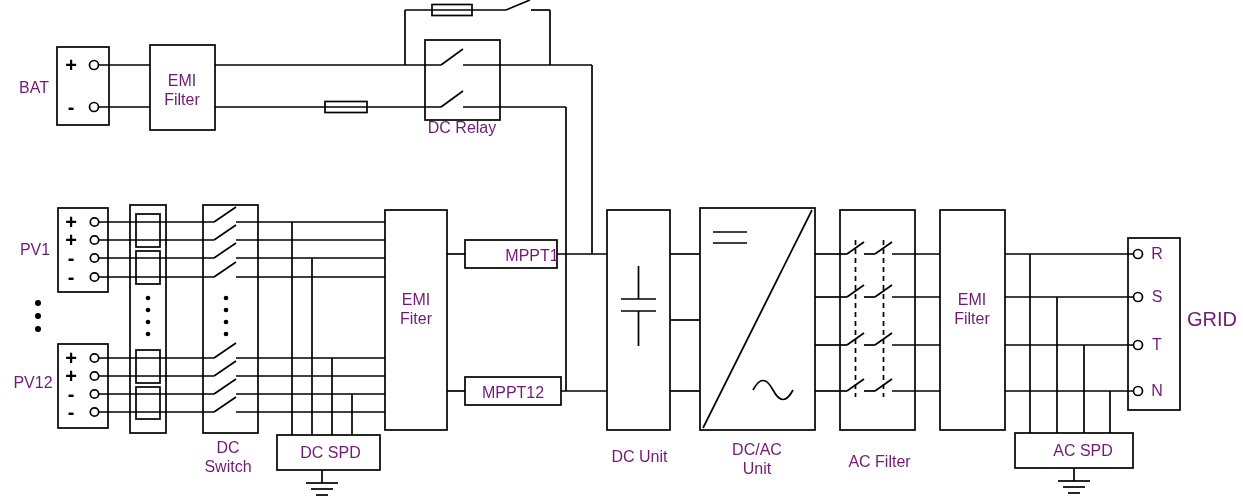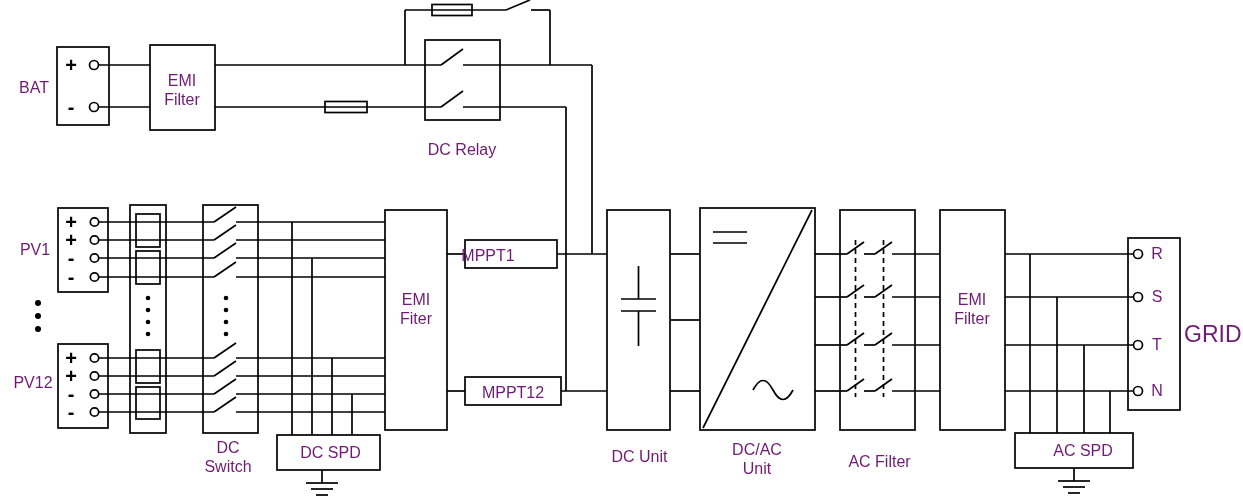--- a/index.html
+++ b/index.html
@@ -215,45 +215,45 @@
         <circle cx="226" cy="310" r="2.3"></circle>
         <circle cx="226" cy="322" r="2.3"></circle>
         <circle cx="226" cy="334" r="2.3"></circle>
   </g>
 </svg>
 
 <div class="lbl" style="left:14px;top:78px;width:40px">BAT</div>
 <div class="sign" style="left:62px;top:55px">+</div>
 <div class="sign" style="left:62px;top:97px">-</div>
 <div class="lbl" style="left:153px;top:71px;width:58px">EMI Filter</div>
-<div class="lbl" style="left:417px;top:140px;width:90px">DC Relay</div>
+<div class="lbl" style="left:417px;top:118px;width:90px">DC Relay</div>
 
 <div class="lbl" style="left:16px;top:240px;width:38px">PV1</div>
 <div class="sign" style="left:62px;top:212px">+</div>
 <div class="sign" style="left:62px;top:230px">+</div>
 <div class="sign" style="left:62px;top:248px">-</div>
 <div class="sign" style="left:62px;top:267px">-</div>
 
 <div class="lbl" style="left:10px;top:373px;width:46px">PV12</div>
 <div class="sign" style="left:62px;top:348px">+</div>
 <div class="sign" style="left:62px;top:366px">+</div>
 <div class="sign" style="left:62px;top:384px">-</div>
 <div class="sign" style="left:62px;top:402px">-</div>
 
 <div class="lbl" style="left:202px;top:438px;width:52px">DC Switch</div>
 <div class="lbl" style="left:277px;top:443px;width:107px">DC SPD</div>
 <div class="lbl" style="left:388px;top:290px;width:56px">EMI Fiter</div>
-<div class="lbl" style="left:442px;top:246px;width:92px">MPPT1</div>
+<div class="lbl" style="left:486px;top:246px;width:92px">MPPT1</div>
 <div class="lbl" style="left:465px;top:383px;width:96px">MPPT12</div>
 
 <div class="lbl" style="left:597px;top:447px;width:85px">DC Unit</div>
 <div class="lbl" style="left:727px;top:440px;width:60px">DC/AC Unit</div>
 <div class="lbl" style="left:832px;top:452px;width:95px">AC Filter</div>
 <div class="lbl" style="left:943px;top:290px;width:58px">EMI Filter</div>
 <div class="lbl" style="left:1015px;top:441px;width:136px">AC SPD</div>
 
 <div class="lbl" style="left:1147px;top:244px;width:20px">R</div>
 <div class="lbl" style="left:1147px;top:287px;width:20px">S</div>
 <div class="lbl" style="left:1147px;top:335px;width:20px">T</div>
 <div class="lbl" style="left:1147px;top:381px;width:20px">N</div>
-<div class="lbl" style="left:1184px;top:321px;width:56px;font-size:23px">GRID</div>
+<div class="lbl" style="left:1184px;top:307px;width:56px;font-size:20px">GRID</div>
 
 </div>
 
 </body></html>

